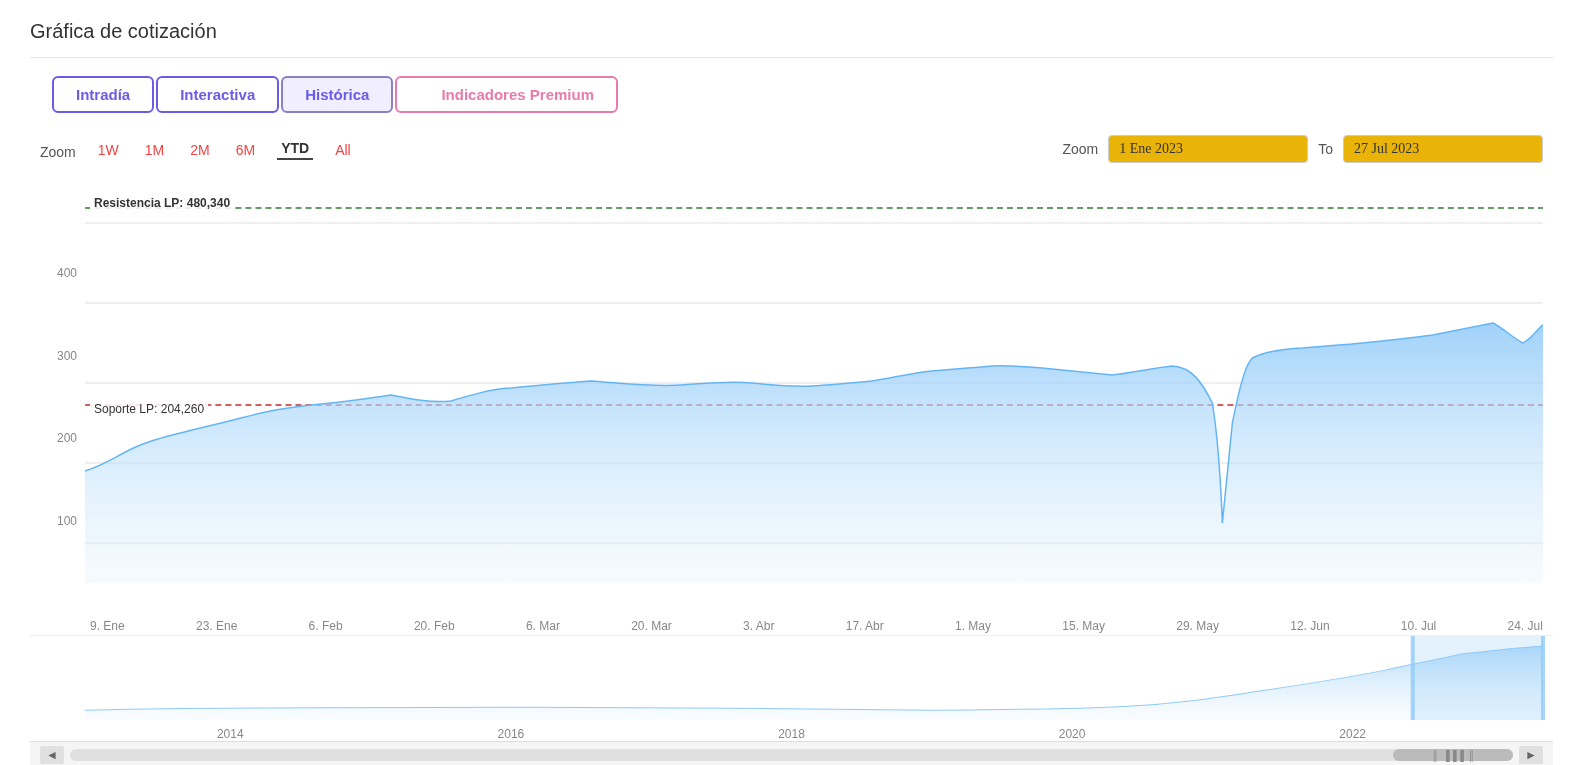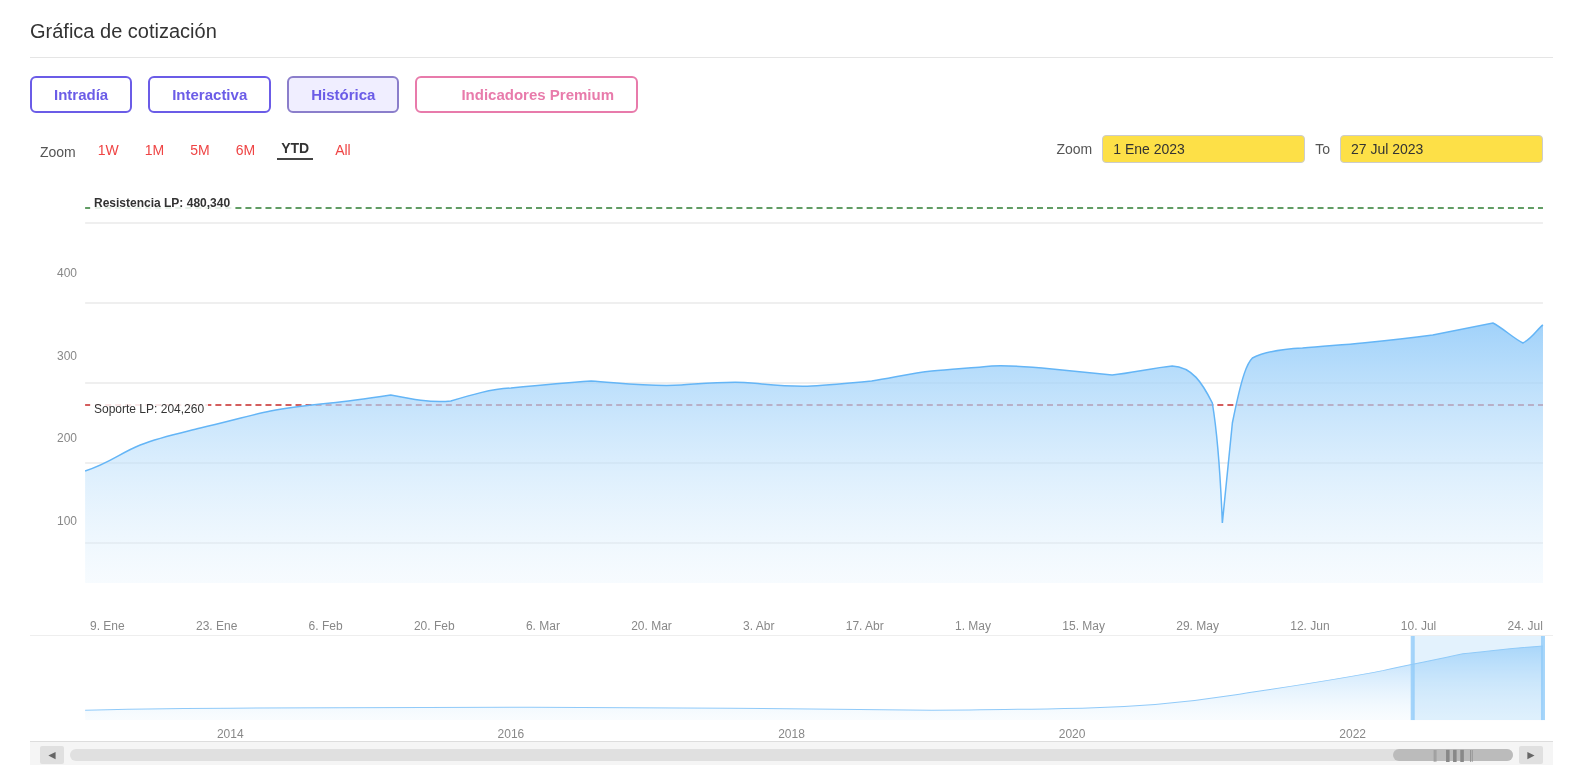--- a/index.html
+++ b/index.html
@@ -20,22 +20,23 @@
       font-size: 20px;
       font-weight: 500;
       color: #333;
       margin-bottom: 18px;
       border-bottom: 1px solid #e5e5e5;
       padding-bottom: 14px;
     }
 
     .tab-bar {
       display: flex;
-      gap: 16px;
+      gap: 2px;
       margin-bottom: 22px;
+      margin-left: 22px;
     }
 
     .tab-btn {
       padding: 8px 22px;
       border-radius: 6px;
       font-size: 15px;
       font-weight: 600;
       cursor: pointer;
       background: #fff;
     }
@@ -105,21 +106,22 @@
       font-size: 14px;
       color: #555;
     }
 
     .date-input {
       border: 1px solid #ccc;
       border-radius: 4px;
       padding: 5px 10px;
       font-size: 14px;
       color: #333;
-      background: #fde047;
+      background: #eab308;
+      font-family: Liberation Serif, serif;
     }
 
     .date-label {
       font-size: 14px;
       color: #555;
     }
 
     
     .chart-wrapper {
       position: relative;
@@ -268,21 +270,21 @@
     <button class="tab-btn tab-interactive">Interactiva</button>
     <button class="tab-btn tab-historical">Histórica</button>
     <button class="tab-btn tab-premium">Indicadores Premium</button>
   </div>
 
   <div class="chart-controls">
     <div class="zoom-controls">
       <span class="zoom-label">Zoom</span>
       <button class="zoom-btn">1W</button>
       <button class="zoom-btn">1M</button>
-      <button class="zoom-btn">5M</button>
+      <button class="zoom-btn">2M</button>
       <button class="zoom-btn">6M</button>
       <button class="zoom-btn active">YTD</button>
       <button class="zoom-btn">All</button>
     </div>
     <div class="date-range">
       <span class="date-label">Zoom</span>
       <input class="date-input" type="text" value="1 Ene 2023" style="">
       <span class="date-label">To</span>
       <input class="date-input" type="text" value="27 Jul 2023" style="">
     </div>

